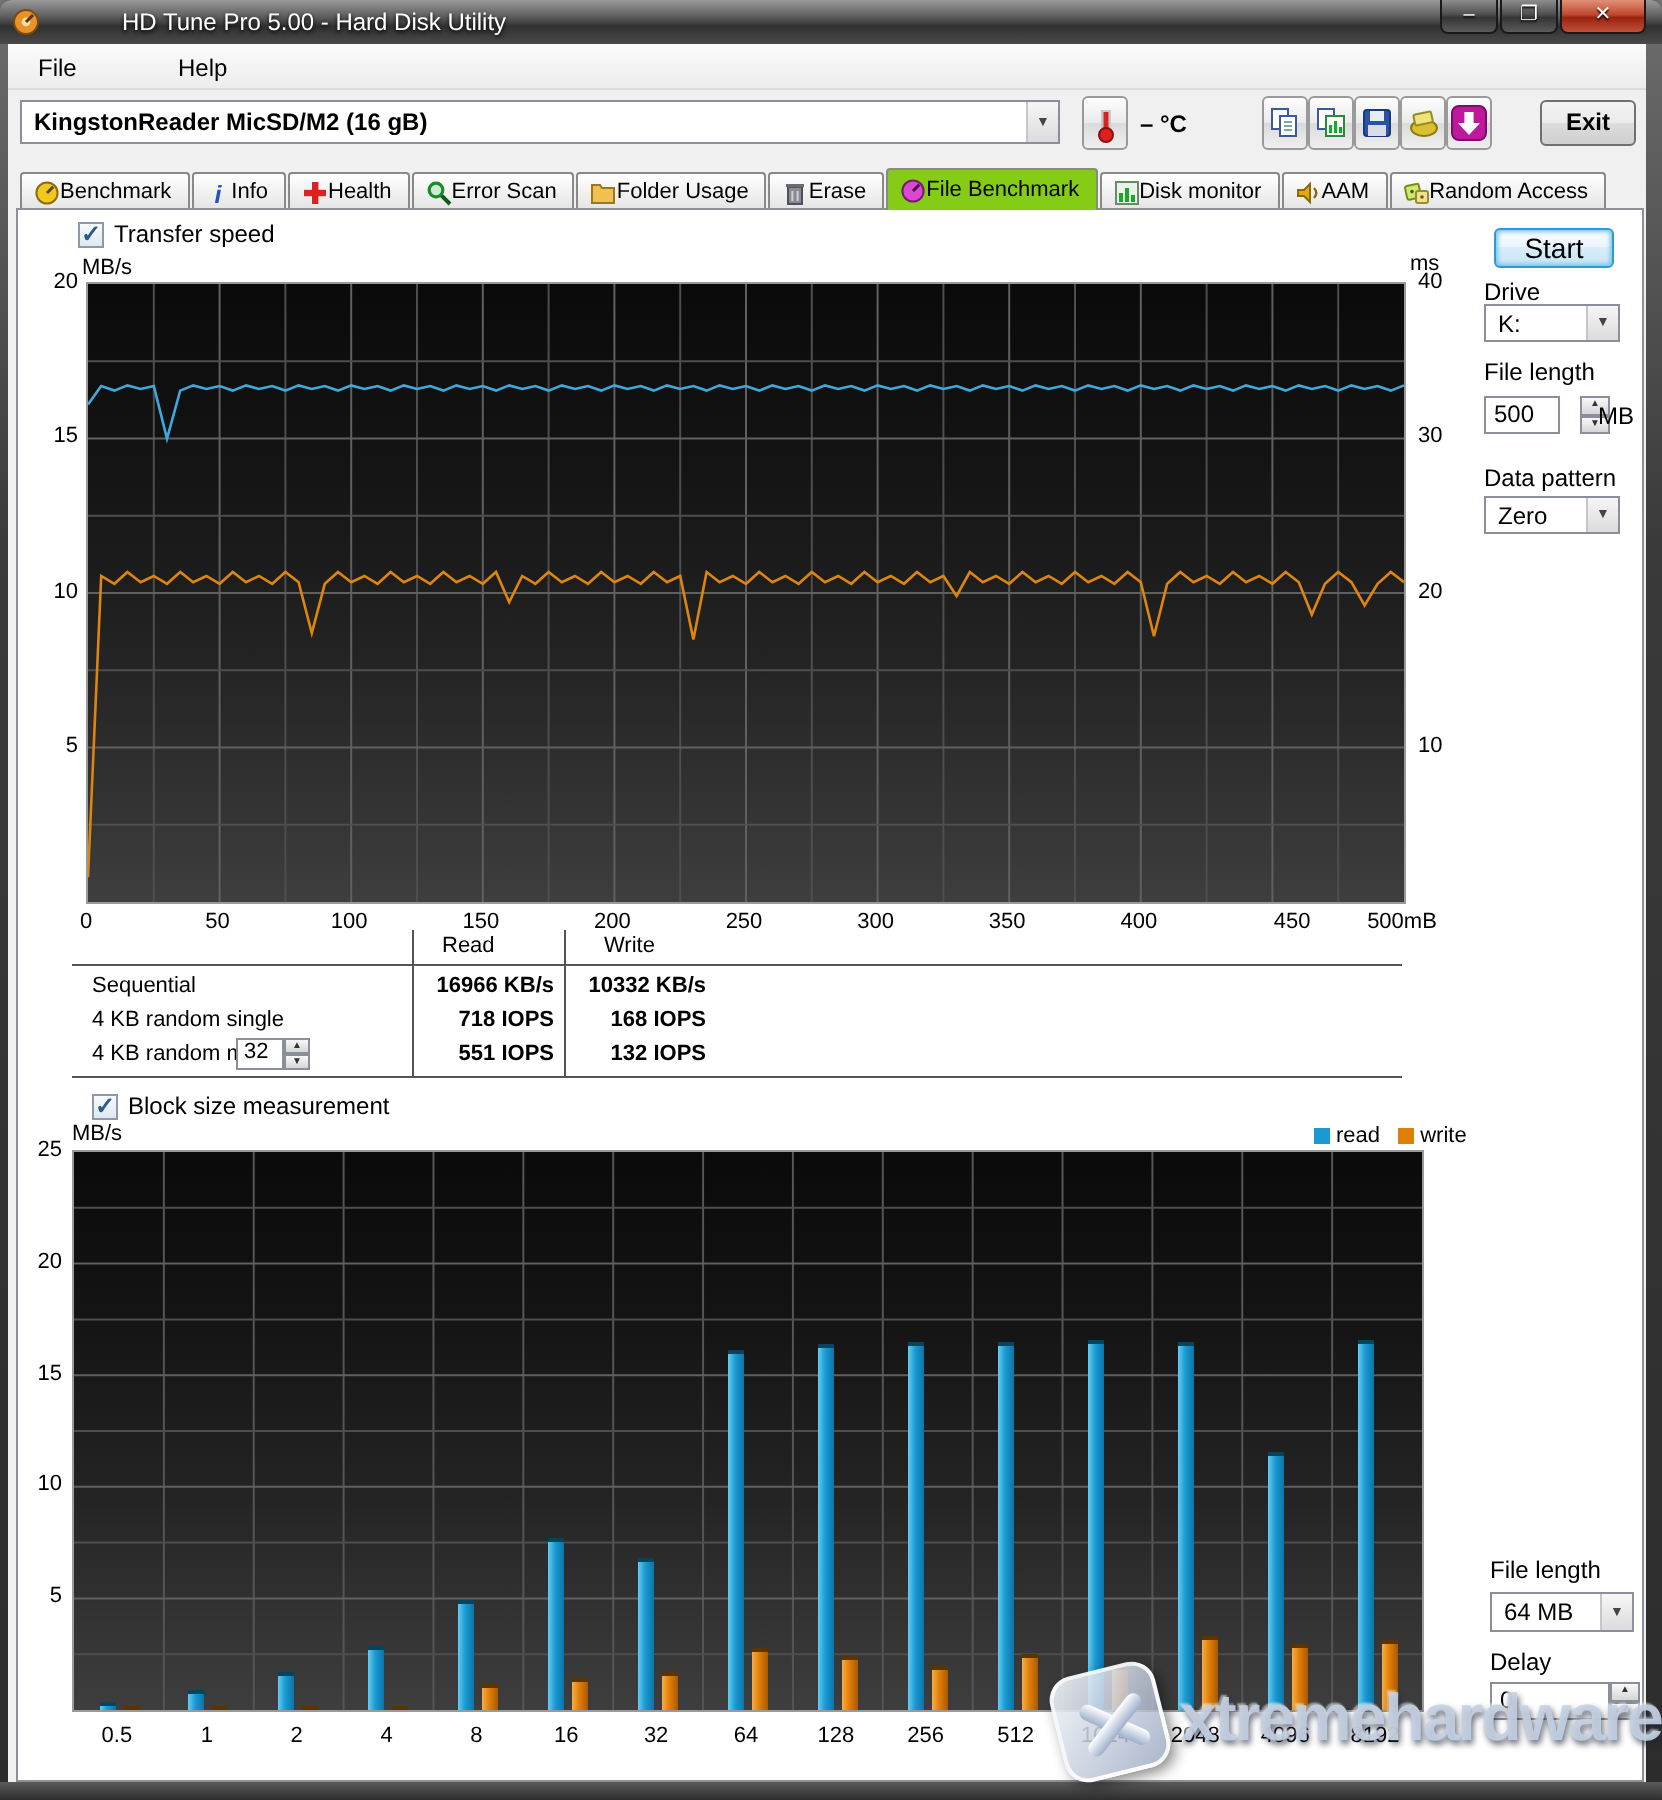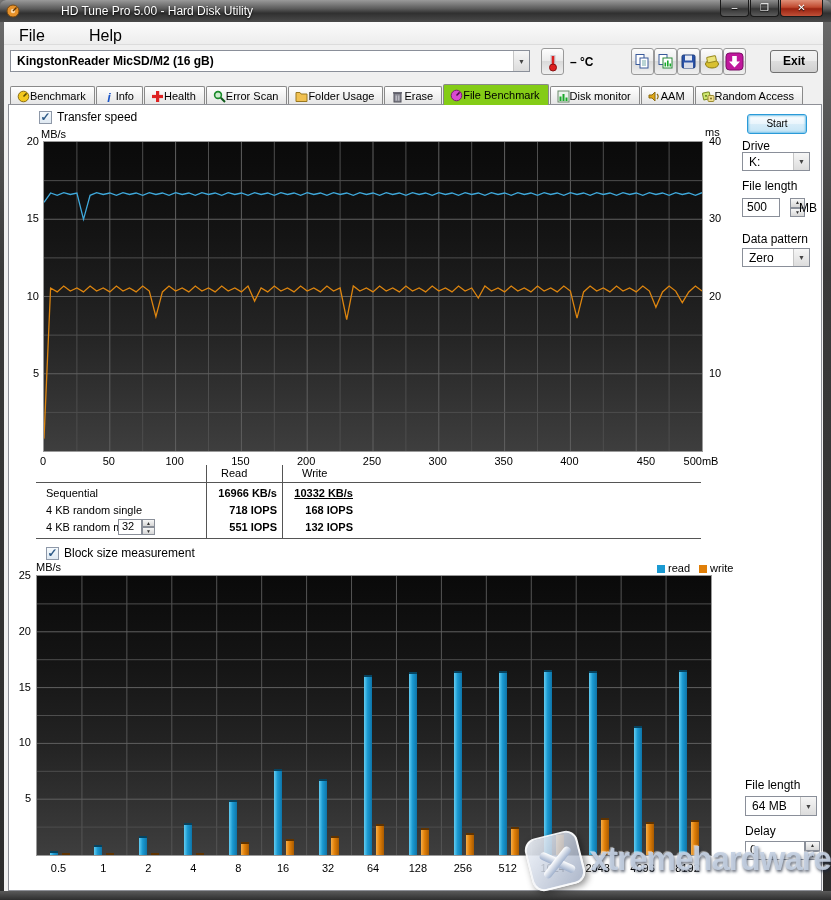--- a/index.html
+++ b/index.html
@@ -7,21 +7,21 @@
   #win{position:relative;width:831px;height:900px;background:linear-gradient(180deg,#6d6d6d,#3a3a3a 30%,#2c2c2c);border-radius:6px 6px 0 0;overflow:hidden;box-shadow:0 0 10px rgba(0,0,0,.6);}
   
   #titlebar{position:absolute;left:0;top:0;width:831px;height:22px;background:linear-gradient(180deg,#9a9a9a,#5a5a5a 40%,#303030 60%,#4a4a4a);border-radius:6px 6px 0 0;display:flex;align-items:center;padding-left:6px;gap:36px;}
   #titlebar .ttl{color:#fff;font-size:12px;text-shadow:0 1px 2px #000;margin-left:5px;}
   .winbtns{position:absolute;right:8px;top:0;display:flex;}
   .winbtn{width:29px;height:17px;border:1px solid #1a1a1a;border-top:none;border-radius:0 0 4px 4px;background:linear-gradient(180deg,#8d8d8d,#4f4f4f 45%,#353535 55%,#5b5b5b);color:#fff;font-size:10px;line-height:15px;text-align:center;margin-left:1px;text-shadow:0 1px 1px #000;}
   .winbtn.close{width:43px;background:linear-gradient(180deg,#e09078,#c04a30 45%,#9a2310 55%,#c05038);}
   
   #client{position:absolute;left:4px;top:22px;width:819px;height:869px;background:#f0f0f0;}
   #menubar{position:absolute;left:0;top:0;width:100%;height:23px;background:linear-gradient(180deg,#fbfbfb,#ededed);border-bottom:1px solid #dcdcdc;}
-  .menu-item{position:absolute;top:3px;height:17px;padding:2px 7px;font-size:16px;color:#000;}
+  .menu-item{position:absolute;top:3px;height:17px;padding:2px 7px;font-size:12px;color:#000;}
   
   #toolbarrow{position:absolute;left:0;top:23px;width:100%;height:39px;background:#f0f0f0;font-weight:bold;}
   .combo{position:absolute;background:#fff;border:1px solid #8a8f99;display:flex;align-items:center;font-size:12px;}
   .combo .cval{flex:1;padding:0 6px;white-space:nowrap;overflow:hidden;}
   .combo .carrow{width:16px;align-self:stretch;display:flex;align-items:center;justify-content:center;font-size:7px;color:#444;background:linear-gradient(180deg,#f6f6f6,#dcdcdc);border-left:1px solid #c6c6c6;}
   .toolbtn{position:absolute;width:23px;height:27px;border:1px solid #9a9a9a;border-radius:3px;background:linear-gradient(180deg,#fdfdfd,#eaeaea 50%,#dadada 50%,#efefef);display:flex;align-items:center;justify-content:center;}
   .pushbtn{border:1px solid #707070;border-radius:3px;background:linear-gradient(180deg,#f2f2f2,#ebebeb 50%,#dddddd 50%,#cfcfcf);font-size:12px;text-align:center;color:#000;}
   
   #tabbar{position:absolute;left:6px;top:62px;width:810px;height:21px;display:flex;align-items:flex-end;}
   .tab{height:19px;display:flex;align-items:center;gap:0;padding:2px 8px 2px 6px;font-size:11px;border:1px solid #898989;border-bottom:none;border-radius:2px 2px 0 0;background:linear-gradient(180deg,#ffffff,#e4e4e4);margin-right:1px;white-space:nowrap;position:relative;}
@@ -46,21 +46,21 @@
   .hline{position:absolute;height:1px;background:#555;}
   .vline{position:absolute;width:1px;background:#555;}
   
   .spinbox{position:absolute;display:flex;}
   .spinfield{background:#fff;border:1px solid #8a8f99;font-size:12px;padding:1px 4px;}
   .spinarrows{display:flex;flex-direction:column;width:15px;}
   .spinarrows div{flex:1;border:1px solid #8a8f99;background:linear-gradient(180deg,#f8f8f8,#d6d6d6);font-size:5px;line-height:6px;text-align:center;color:#333;}
   
   .legsq{display:inline-block;width:8px;height:8px;margin-right:3px;vertical-align:middle;}
   
-  #startbtn{border:1px solid #2a9ad8;box-shadow:0 0 2px 1px #7ac4e8 inset;border-radius:3px;background:linear-gradient(180deg,#fbfdff,#eaf5fc 48%,#d9edf9 48%,#c6e5f6);font-size:10px;text-align:center;}
+  #startbtn{border:1px solid #2a9ad8;box-shadow:0 0 2px 1px #7ac4e8 inset;border-radius:3px;background:linear-gradient(180deg,#fbfdff,#eaf5fc 48%,#d9edf9 48%,#c6e5f6);font-size:14px;text-align:center;}
   
   #wm{position:absolute;z-index:50;pointer-events:none;}
   #wmlogo{position:absolute;left:0;top:2px;width:54px;height:54px;border-radius:12px;transform:rotate(-14deg);background:linear-gradient(135deg,rgba(240,244,250,.92),rgba(150,163,188,.78));border:2px solid rgba(255,255,255,.85);box-shadow:2px 3px 7px rgba(0,0,0,.45);}
   #wmlogo:before,#wmlogo:after{content:"";position:absolute;left:8px;top:23px;width:38px;height:8px;border-radius:4px;background:linear-gradient(180deg,#ffffff,#9fb0cc);}
   #wmlogo:before{transform:rotate(38deg);}
   #wmlogo:after{transform:rotate(-38deg);}
   #wmtext{position:absolute;left:62px;top:8px;font-size:33px;font-weight:bold;letter-spacing:-1px;color:rgba(196,208,226,.9);text-shadow:1px 2px 3px rgba(25,35,55,.65),-1px -1px 1px rgba(255,255,255,.55);}
   #botframe{position:absolute;left:0;bottom:0;width:831px;height:9px;background:linear-gradient(180deg,#5a5a5a,#2e2e2e);}
 </style>
 </head>
@@ -290,21 +290,21 @@
       <div class="tick" style="left:212px;top:362px;">Read</div>
       <div class="tick" style="left:293px;top:362px;">Write</div>
       <div class="hline" style="left:27px;top:377px;width:665px;"></div>
       <div class="hline" style="left:27px;top:433px;width:665px;"></div>
       <div class="vline" style="left:197px;top:360px;height:73px;"></div>
       <div class="vline" style="left:273px;top:360px;height:73px;"></div>
       <div id="rrows">
           <div>
             <div class="tick" style="left:37px;top:382px;">Sequential</div>
             <div class="tick tval" style="left:200px;top:382px;width:68px;text-align:right;">16966 KB/s</div>
-            <div class="tick tval" style="left:278px;top:382px;width:66px;text-align:right;text-decoration:underline;">10332 KB/s</div>
+            <div class="tick tval" style="left:278px;top:382px;width:66px;text-align:right;">10332 KB/s</div>
           </div>
           <div>
             <div class="tick" style="left:37px;top:399px;">4 KB random single</div>
             <div class="tick tval" style="left:200px;top:399px;width:68px;text-align:right;">718 IOPS</div>
             <div class="tick tval" style="left:278px;top:399px;width:66px;text-align:right;">168 IOPS</div>
           </div>
           <div>
             <div class="tick" style="left:37px;top:416px;">4 KB random multi</div>
             <div class="spinbox" style="left:109px;top:414px;">
               <div class="spinfield" style="width:24px;height:16px;padding:0 3px;font-size:11px;">32</div>

